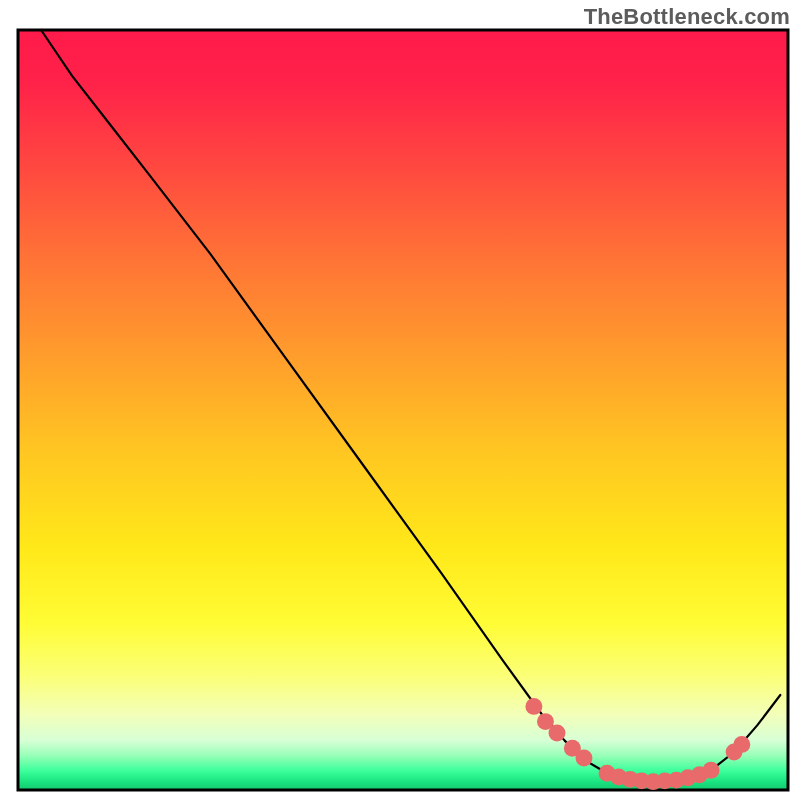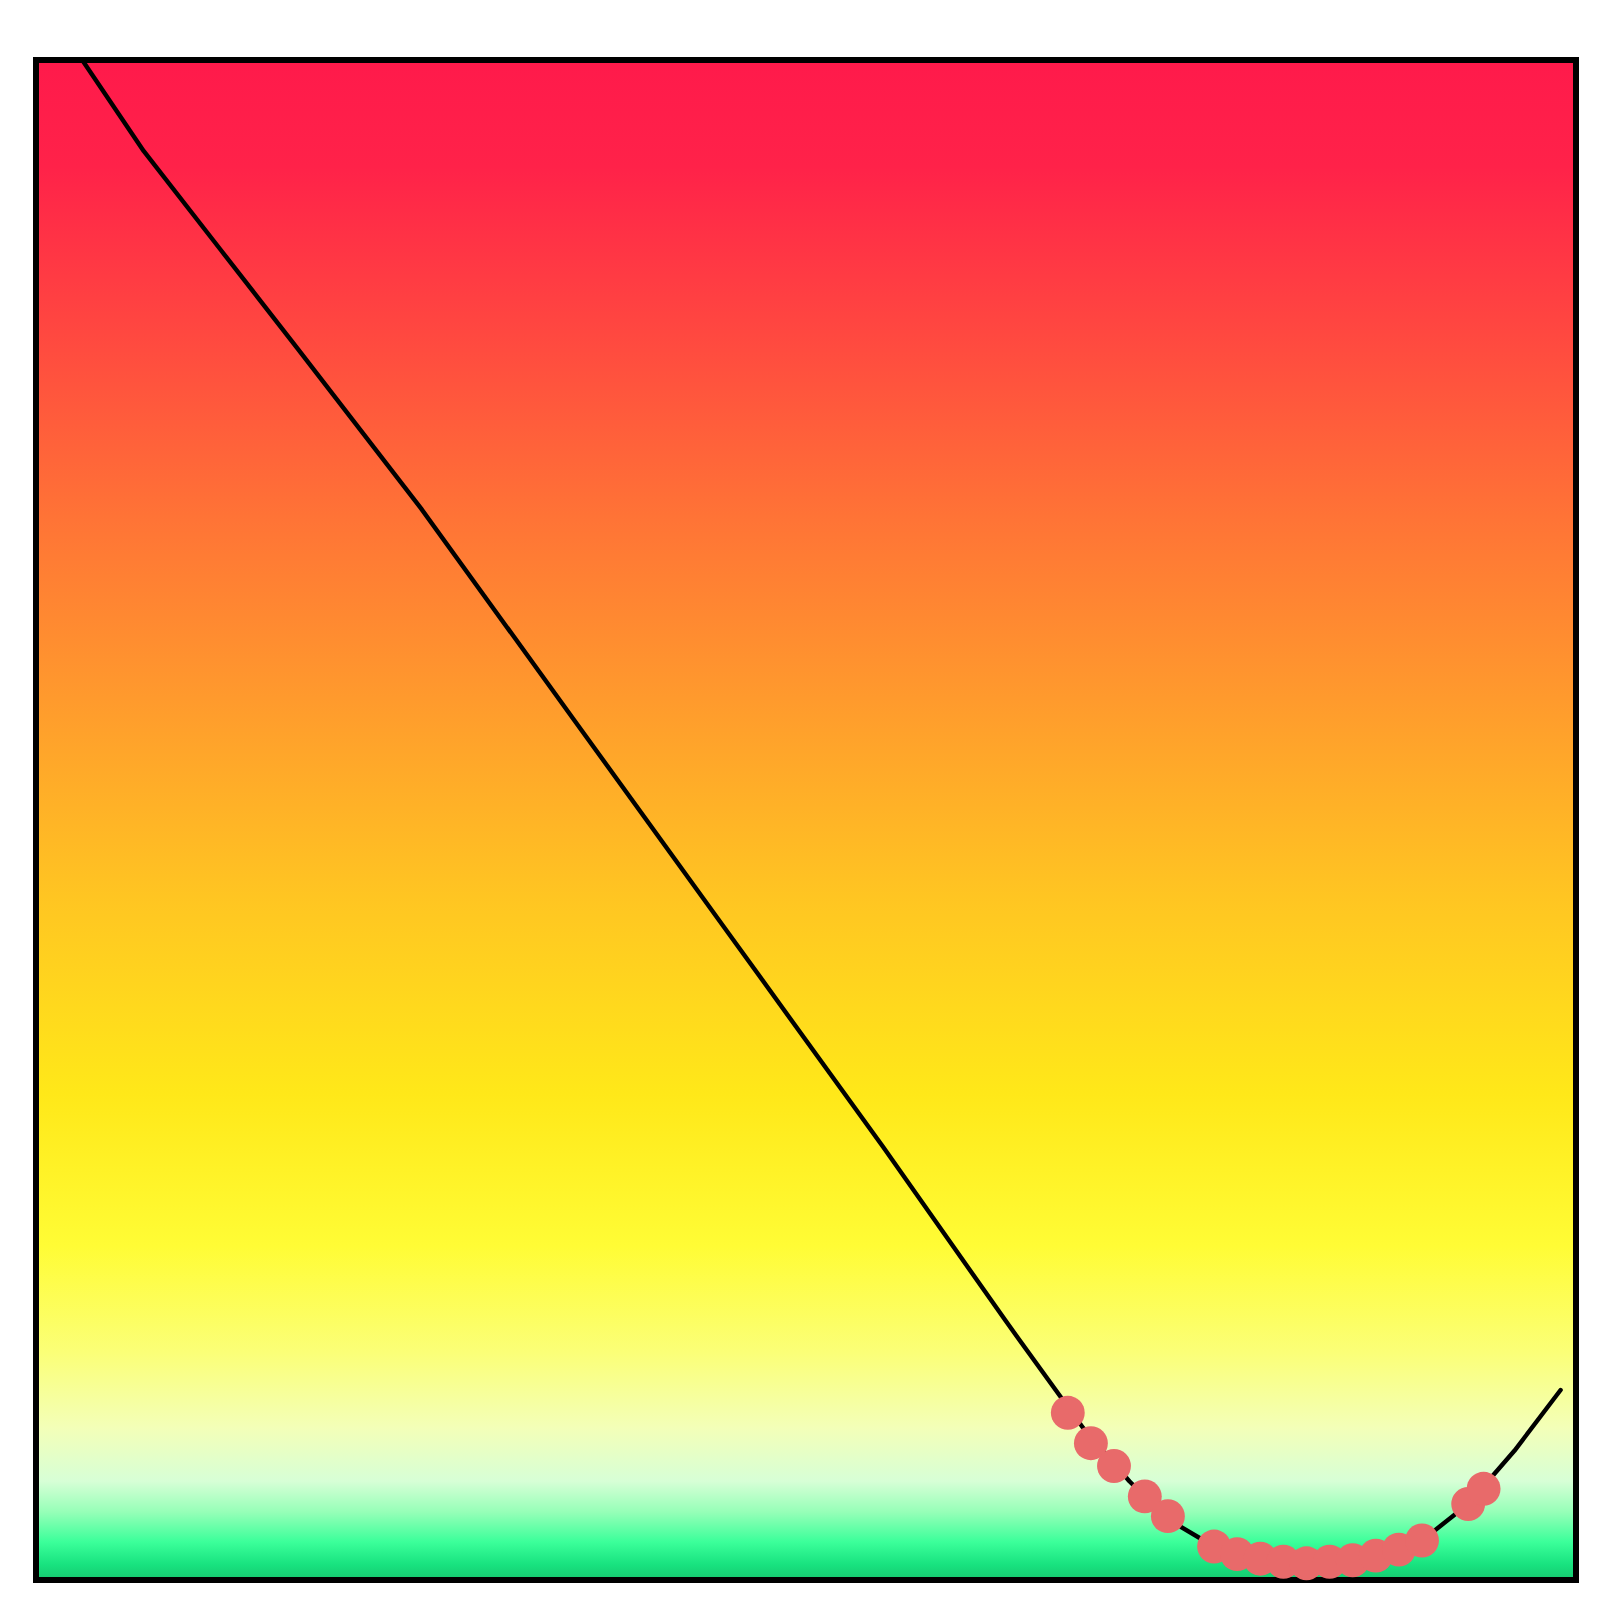--- a/index.html
+++ b/index.html
@@ -26,20 +26,21 @@
     letter-spacing: 0.2px;
   }
   svg {
     display: block;
   }
 </style>
 </head>
 <body>
 
 <div class="chart-wrap">
+  <div class="watermark">TheBottleneck.com</div>
   <svg id="chart-svg" width="800" height="800" viewBox="0 0 800 800">
       <defs>
         <linearGradient id="bg-grad" x1="0" y1="0" x2="0" y2="1">
           <stop offset="0%" stop-color="#ff1a4b"></stop>
           <stop offset="7.000000000000001%" stop-color="#ff2249"></stop>
           <stop offset="18%" stop-color="#ff4840"></stop>
           <stop offset="30%" stop-color="#ff7336"></stop>
           <stop offset="42%" stop-color="#ff9a2d"></stop>
           <stop offset="55.00000000000001%" stop-color="#ffc522"></stop>
           <stop offset="68%" stop-color="#ffe819"></stop>

